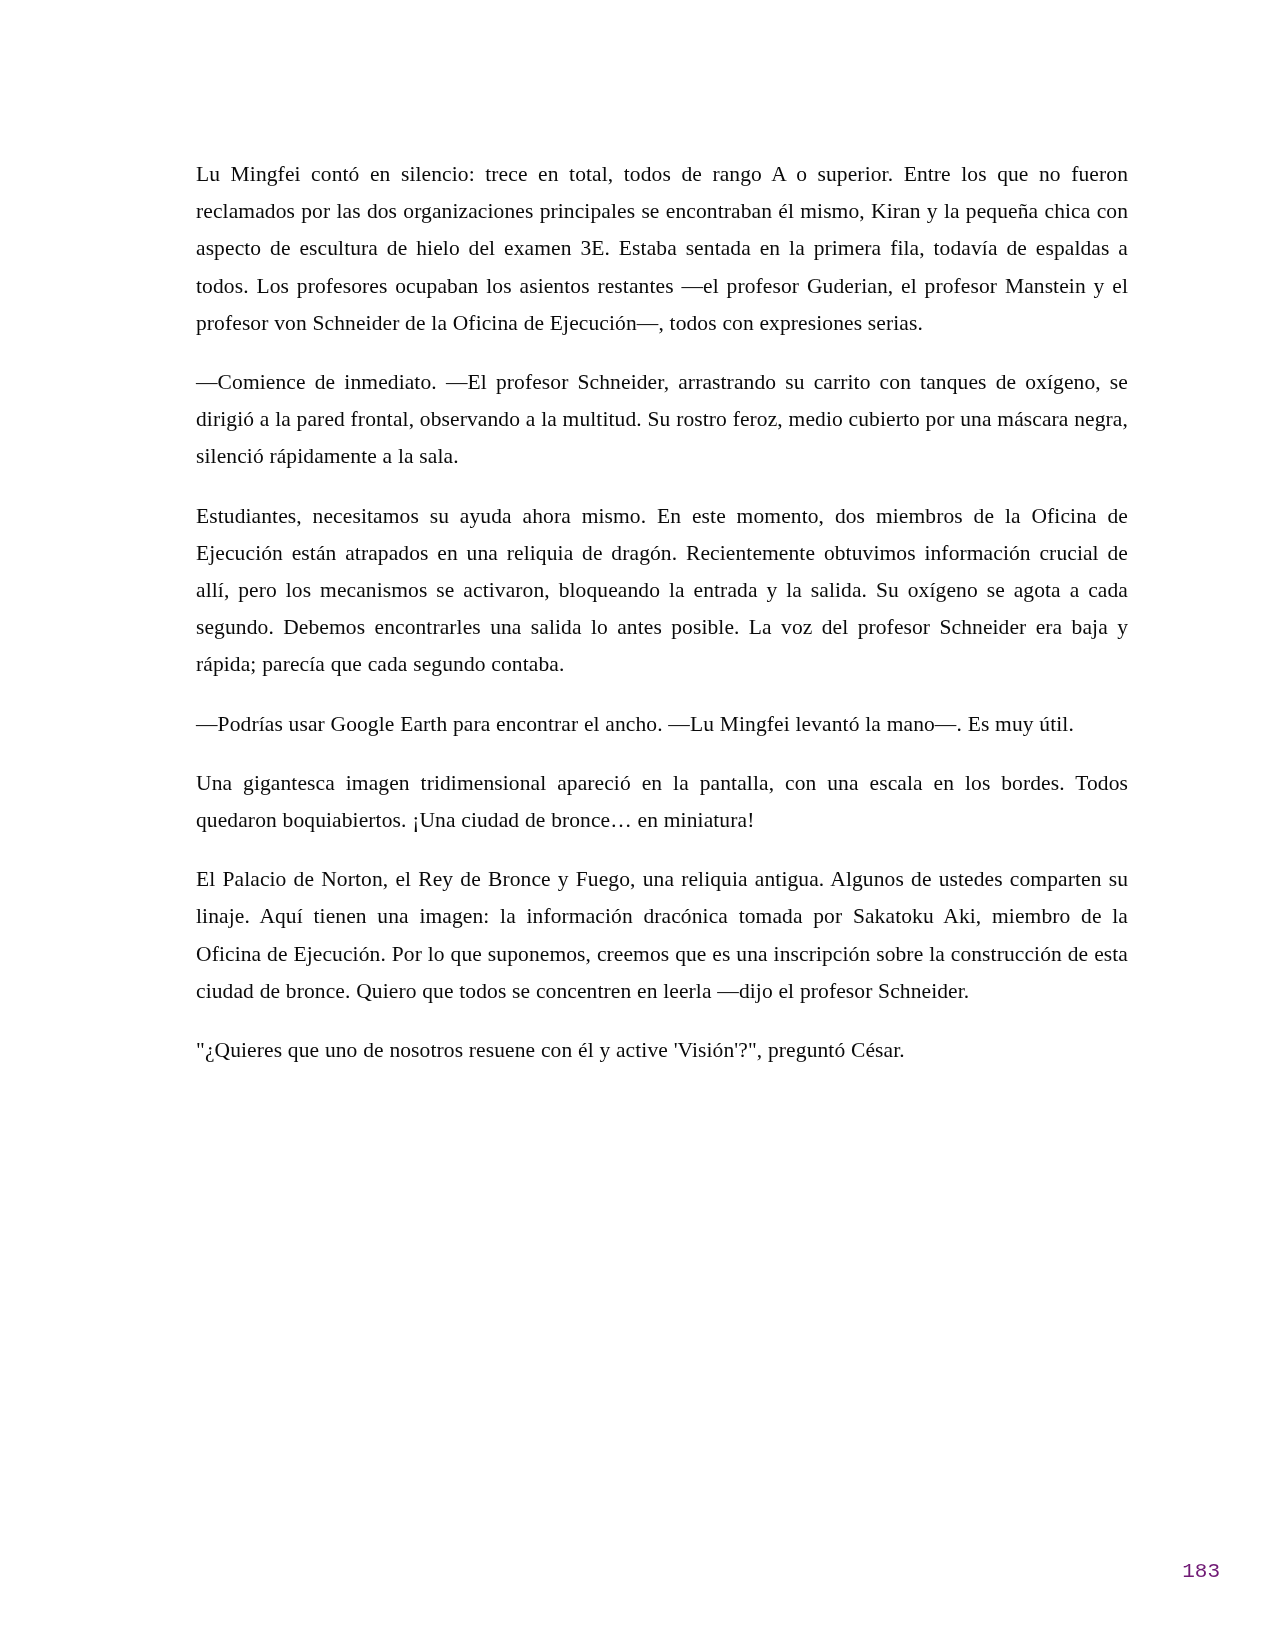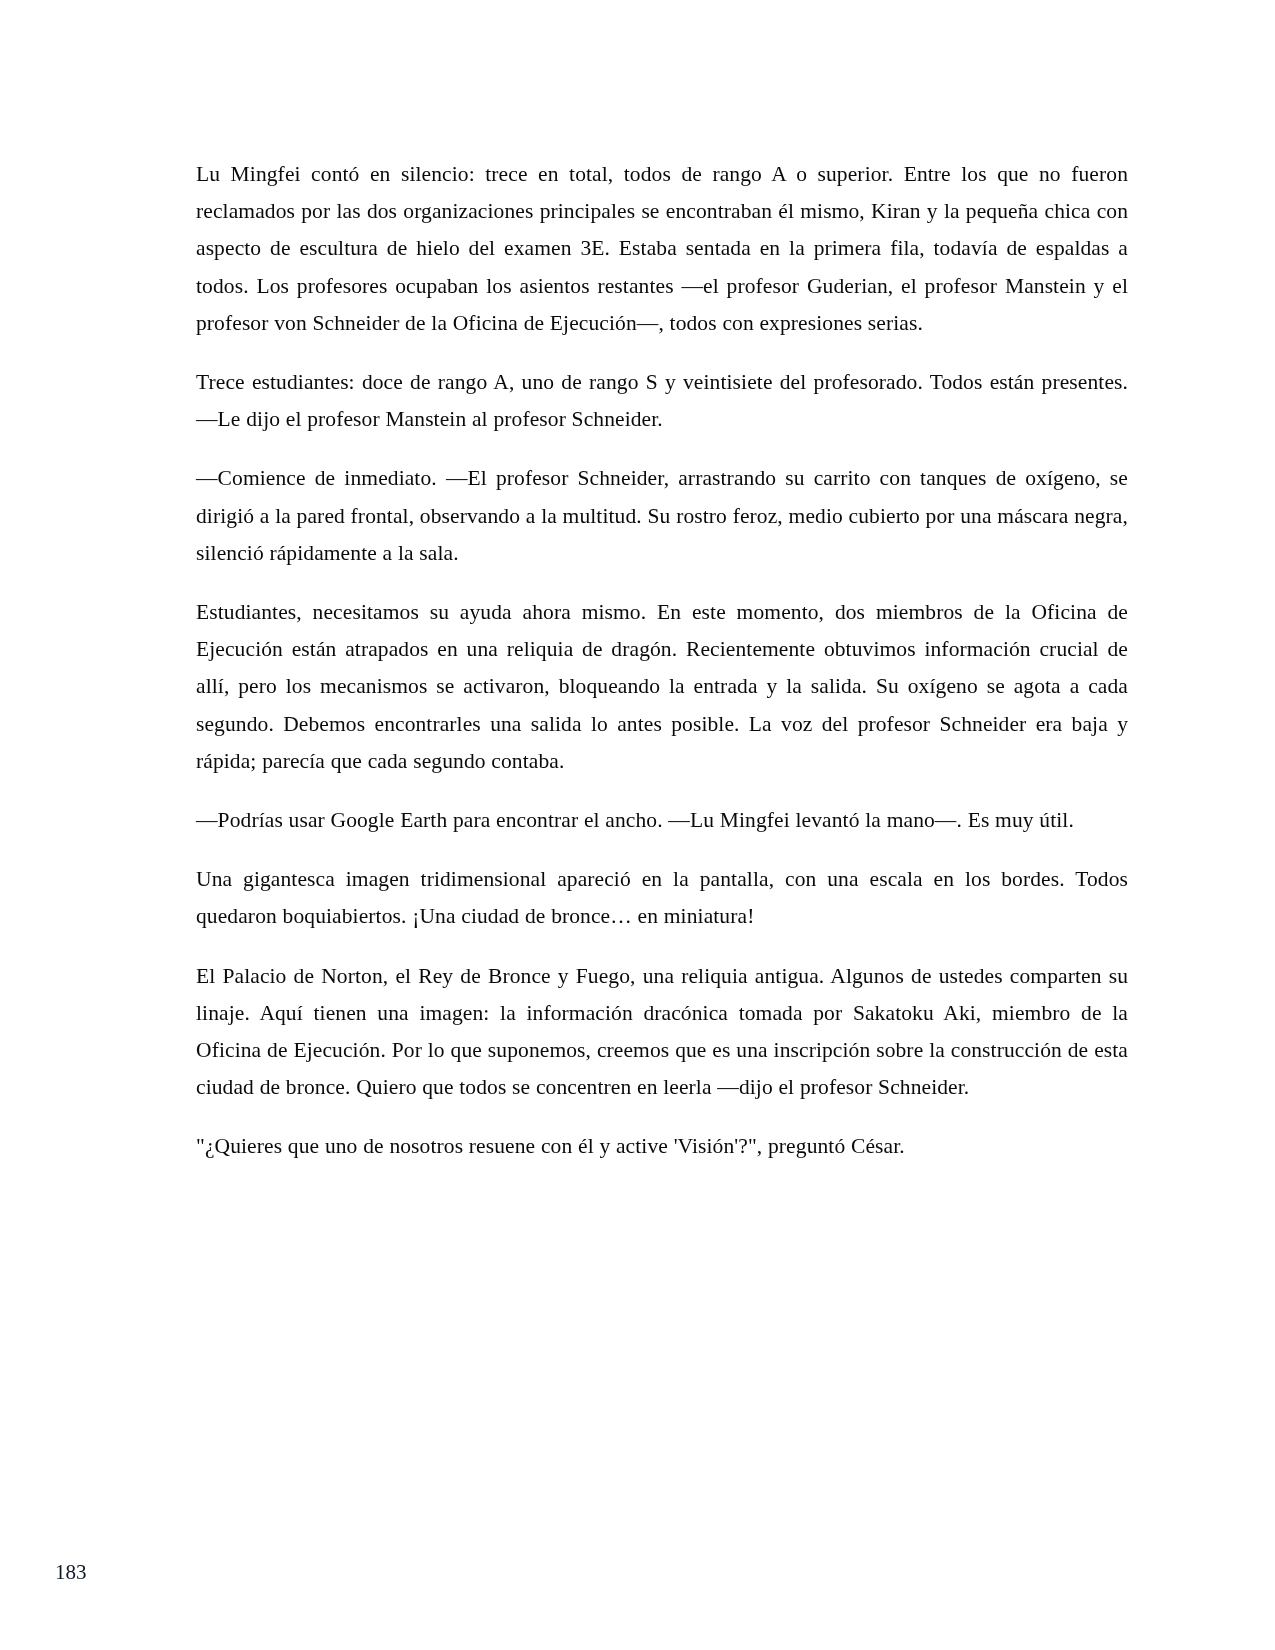--- a/index.html
+++ b/index.html
@@ -42,35 +42,34 @@
 
   .para:last-child {
     margin-bottom: 0;
   }
 
   .page-number {
     position: absolute;
     left: 0;
     right: 0;
     top: 1543px;
-    text-align: left;
-    font-family: Liberation Serif, serif;
+    text-align: right;
+    font-family: Liberation Mono, monospace;
     font-size: 21px;
     line-height: 26px;
-    color: #0f172a;
+    color: #701a75;
   }
 </style>
 </head>
 <body>
 
 <div class="page">
 
   <div class="text-column">
     <p class="para">Lu Mingfei contó en silencio: trece en total, todos de rango A o superior. Entre los que no fueron reclamados por las dos organizaciones principales se encontraban él mismo, Kiran y la pequeña chica con aspecto de escultura de hielo del examen 3E. Estaba sentada en la primera fila, todavía de espaldas a todos. Los profesores ocupaban los asientos restantes —el profesor Guderian, el profesor Manstein y el profesor von Schneider de la Oficina de Ejecución—, todos con expresiones serias.</p>
-    <p class="para">Trece estudiantes: doce de rango A, uno de rango S y veintisiete del profesorado. Todos están presentes. —Le dijo el profesor Manstein al profesor Schneider.</p>
     <p class="para">—Comience de inmediato. —El profesor Schneider, arrastrando su carrito con tanques de oxígeno, se dirigió a la pared frontal, observando a la multitud. Su rostro feroz, medio cubierto por una máscara negra, silenció rápidamente a la sala.</p>
     <p class="para">Estudiantes, necesitamos su ayuda ahora mismo. En este momento, dos miembros de la Oficina de Ejecución están atrapados en una reliquia de dragón. Recientemente obtuvimos información crucial de allí, pero los mecanismos se activaron, bloqueando la entrada y la salida. Su oxígeno se agota a cada segundo. Debemos encontrarles una salida lo antes posible. La voz del profesor Schneider era baja y rápida; parecía que cada segundo contaba.</p>
     <p class="para">—Podrías usar Google Earth para encontrar el ancho. —Lu Mingfei levantó la mano—. Es muy útil.</p>
     <p class="para">Una gigantesca imagen tridimensional apareció en la pantalla, con una escala en los bordes. Todos quedaron boquiabiertos. ¡Una ciudad de bronce… en miniatura!</p>
     <p class="para">El Palacio de Norton, el Rey de Bronce y Fuego, una reliquia antigua. Algunos de ustedes comparten su linaje. Aquí tienen una imagen: la información dracónica tomada por Sakatoku Aki, miembro de la Oficina de Ejecución. Por lo que suponemos, creemos que es una inscripción sobre la construcción de esta ciudad de bronce. Quiero que todos se concentren en leerla —dijo el profesor Schneider.</p>
     <p class="para">"¿Quieres que uno de nosotros resuene con él y active 'Visión'?", preguntó César.</p>
   </div>
 
   <div class="page-number">183</div>
 

